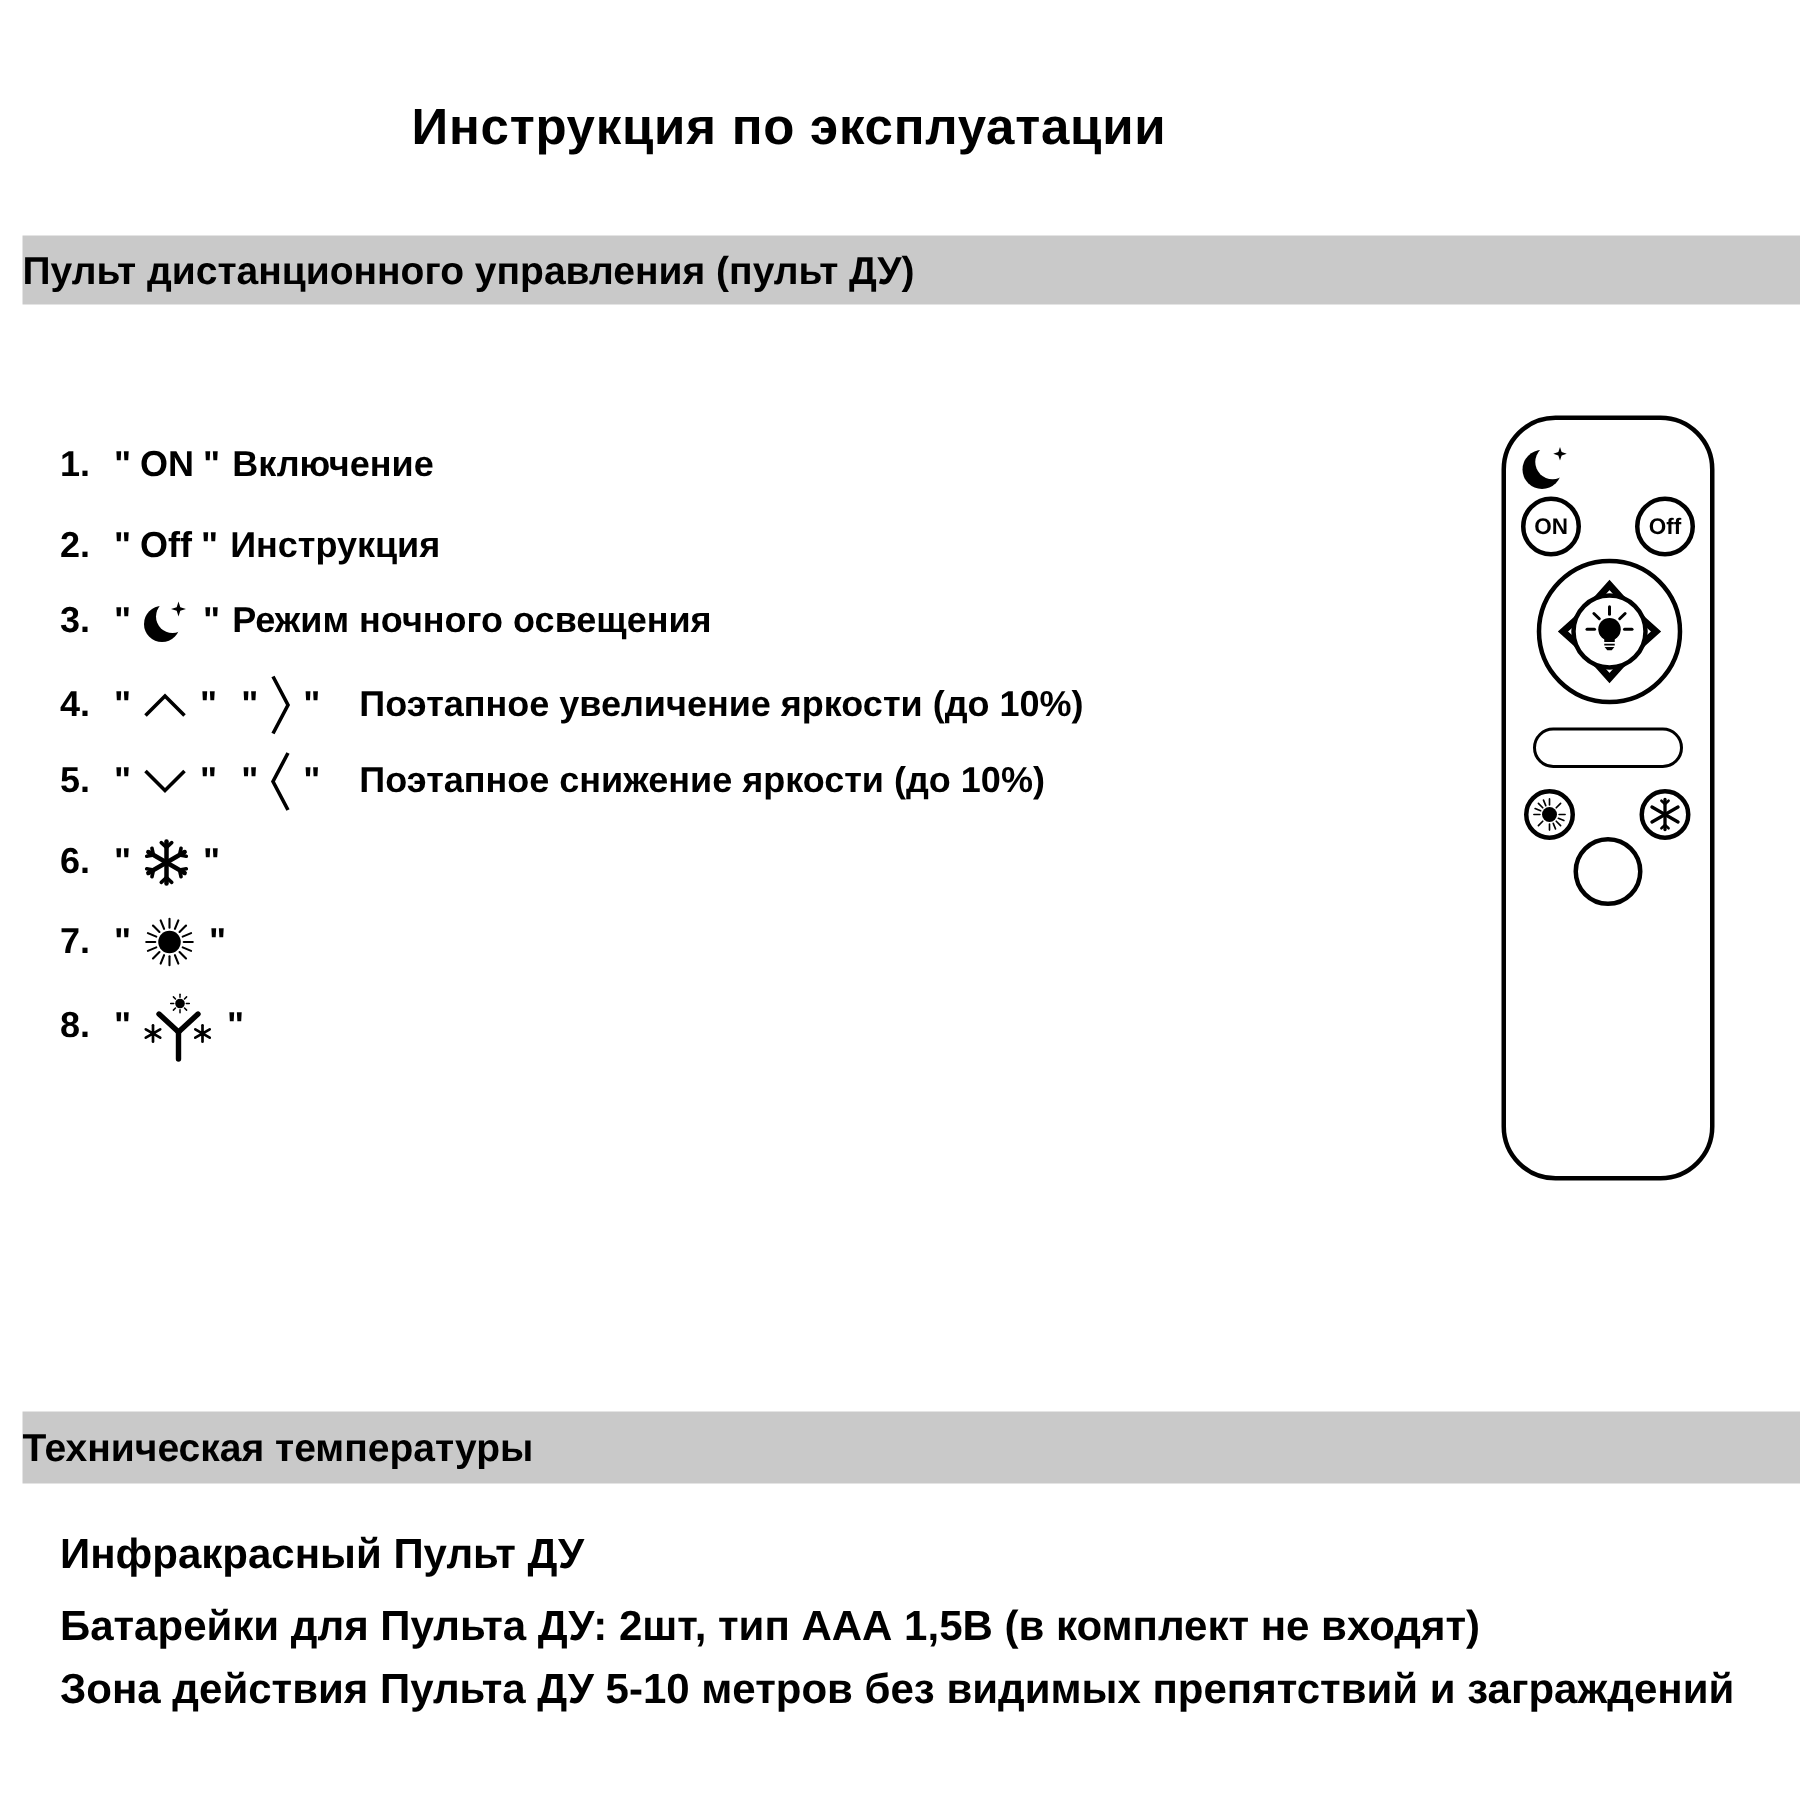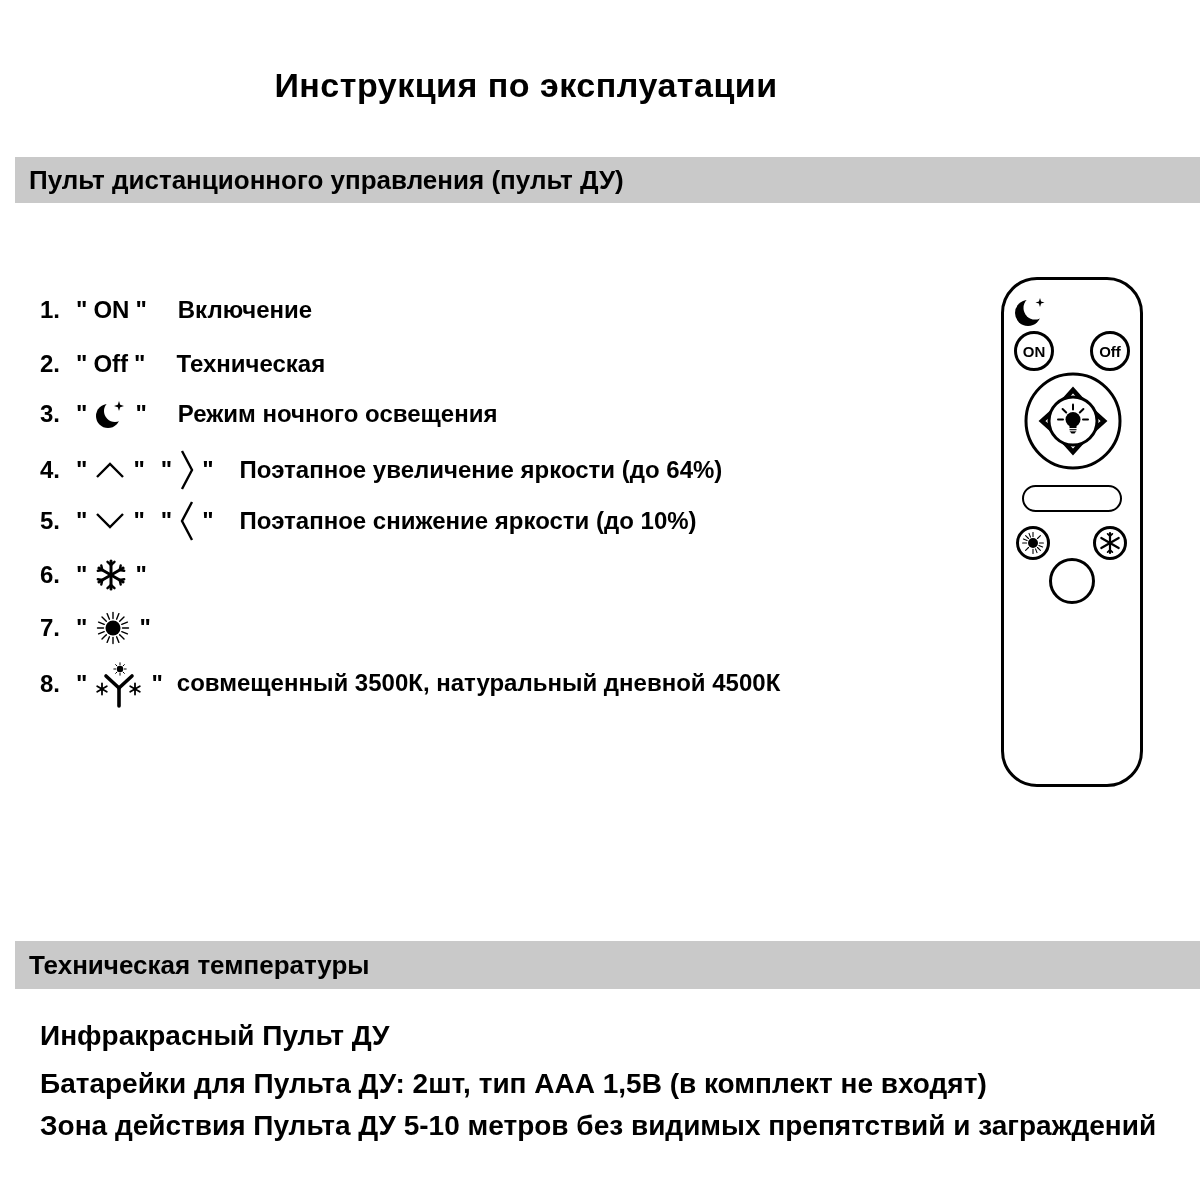--- a/index.html
+++ b/index.html
@@ -8,35 +8,35 @@
     width:1200px; height:1200px; position:relative; overflow:hidden;
     font-family:"Liberation Sans", sans-serif; color:#000; font-weight:bold;
   }
   .page-title {
     position:absolute; top:66px; left:0; width:1052px;
     text-align:center; font-size:34px; font-weight:bold; letter-spacing:0.5px;
   }
   .banner {
     position:absolute; left:15px; right:0; height:46px;
     background:#c9c9c9; display:flex; align-items:center;
-    padding-left:14px; font-size:26px; font-weight:bold;
+    padding-left:0; font-size:26px; font-weight:bold;
   }
   .banner-remote { top:157px; }
   .banner-tech  { top:941px; height:48px; }
 
   .row {
     position:absolute; left:40px; height:44px;
     display:flex; align-items:center; white-space:nowrap;
     font-size:24px; font-weight:bold;
   }
   .num   { width:32px; flex:0 0 auto; }
   .quo   { margin:0 4px; }
   .keytxt{ margin:0 2px; }
   .glyph { display:flex; align-items:center; margin:0 3px; }
-  .desc  { margin-left:27px; }
+  .desc  { margin-left:4px; }
   .desc-gap { margin-left:22px; }
   .keygap { width:8px; display:inline-block; }
   .row8 { align-items:flex-start; }
   .row8 .num, .row8 .quo { line-height:46px; }
   .row8 .glyph { margin-top:0px; }
   .desc-block { margin-left:10px; margin-top:7px; }
   .desc-block div { line-height:30px; }
 
   .tech-line { position:absolute; left:40px; font-size:28px; font-weight:bold; white-space:nowrap; }
   .tech-line-0 { top:1020px; }
@@ -82,21 +82,21 @@
     <span class="keytxt">ON</span>
     <span class="quo">"</span>
     <span class="desc">Включение</span>
   </div>
 
   <div class="row" style="top:342px">
     <span class="num">2.</span>
     <span class="quo">"</span>
     <span class="keytxt">Off</span>
     <span class="quo">"</span>
-    <span class="desc">Техническая</span>
+    <span class="desc">Инструкция</span>
   </div>
 
   <div class="row" style="top:392px">
     <span class="num">3.</span>
     <span class="quo">"</span>
     <span class="glyph">
       <svg width="34" height="34" viewBox="0 0 34 34">
         <circle cx="14" cy="19" r="12" fill="#000"></circle>
         <circle cx="21" cy="14" r="11" fill="#fff"></circle>
         <path d="M25 4 L26.2 7.8 L30 9 L26.2 10.2 L25 14 L23.8 10.2 L20 9 L23.8 7.8 Z" fill="#000"></path>
@@ -116,21 +116,21 @@
     </span>
     <span class="quo">"</span>
     <span class="keygap"></span>
     <span class="quo">"</span>
     <span class="glyph">
       <svg width="16" height="44" viewBox="0 0 16 44">
         <polyline points="3,3 13,22 3,41" fill="none" stroke="#000" stroke-width="2.4"></polyline>
       </svg>
     </span>
     <span class="quo">"</span>
-    <span class="desc desc-gap">Поэтапное увеличение яркости (до 64%)</span>
+    <span class="desc desc-gap">Поэтапное увеличение яркости (до 10%)</span>
   </div>
 
   <div class="row" style="top:499px">
     <span class="num">5.</span>
     <span class="quo">"</span>
     <span class="glyph">
       <svg width="32" height="18" viewBox="0 0 32 18">
         <polyline points="3,2 16,15 29,2" fill="none" stroke="#000" stroke-width="2.4"></polyline>
       </svg>
     </span>
@@ -236,21 +236,20 @@
         <g stroke="#000" stroke-width="1.8" stroke-linecap="round">
           <line x1="41" y1="22.5" x2="41" y2="33.5"></line>
           <line x1="36.2" y1="25.2" x2="45.8" y2="30.8"></line>
           <line x1="36.2" y1="30.8" x2="45.8" y2="25.2"></line>
         </g>
         <circle cx="41" cy="28" r="1.8" fill="#000"></circle>
       </svg>
     </span>
     <span class="quo">"</span>
     <span class="desc-block">
-      <div>совмещенный 3500К, натуральный дневной 4500К</div>
     </span>
   </div>
 
   <div class="remote">
 
     <div class="abs rc-moon">
       <svg width="36" height="36" viewBox="0 0 36 36">
         <circle cx="15" cy="20" r="13" fill="#000"></circle>
         <circle cx="22" cy="15" r="11.5" fill="#fff"></circle>
         <path d="M27 5 L28.1 8.4 L31.5 9.5 L28.1 10.6 L27 14 L25.9 10.6 L22.5 9.5 L25.9 8.4 Z" fill="#000"></path>

